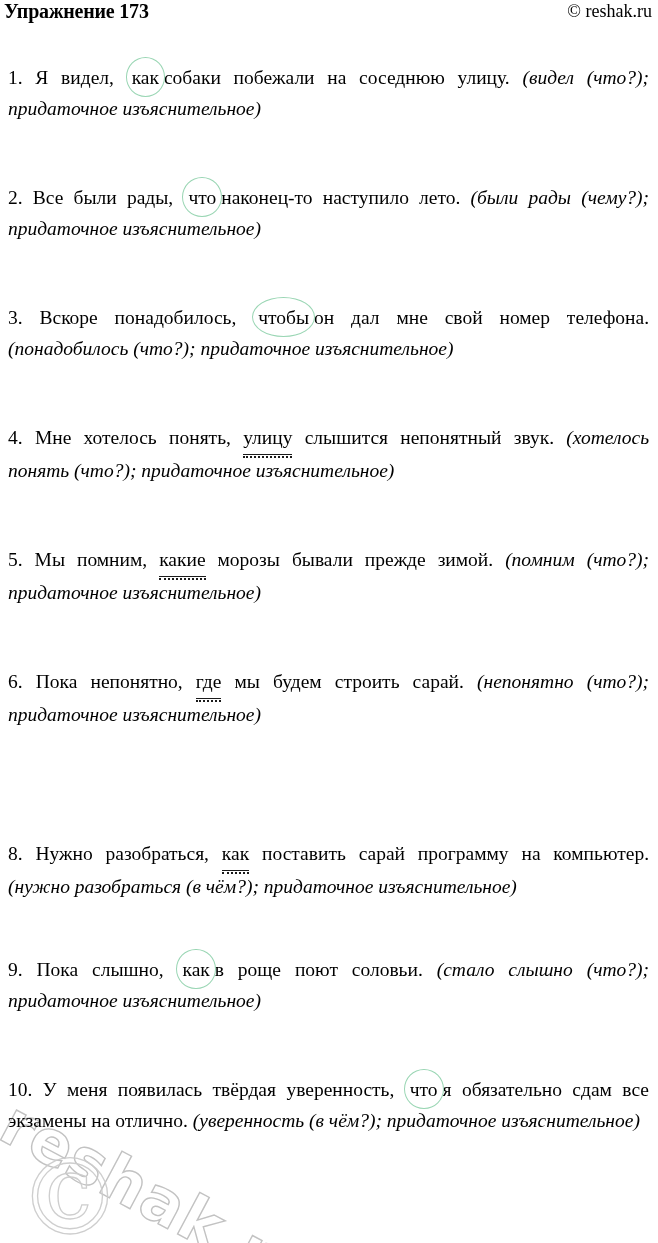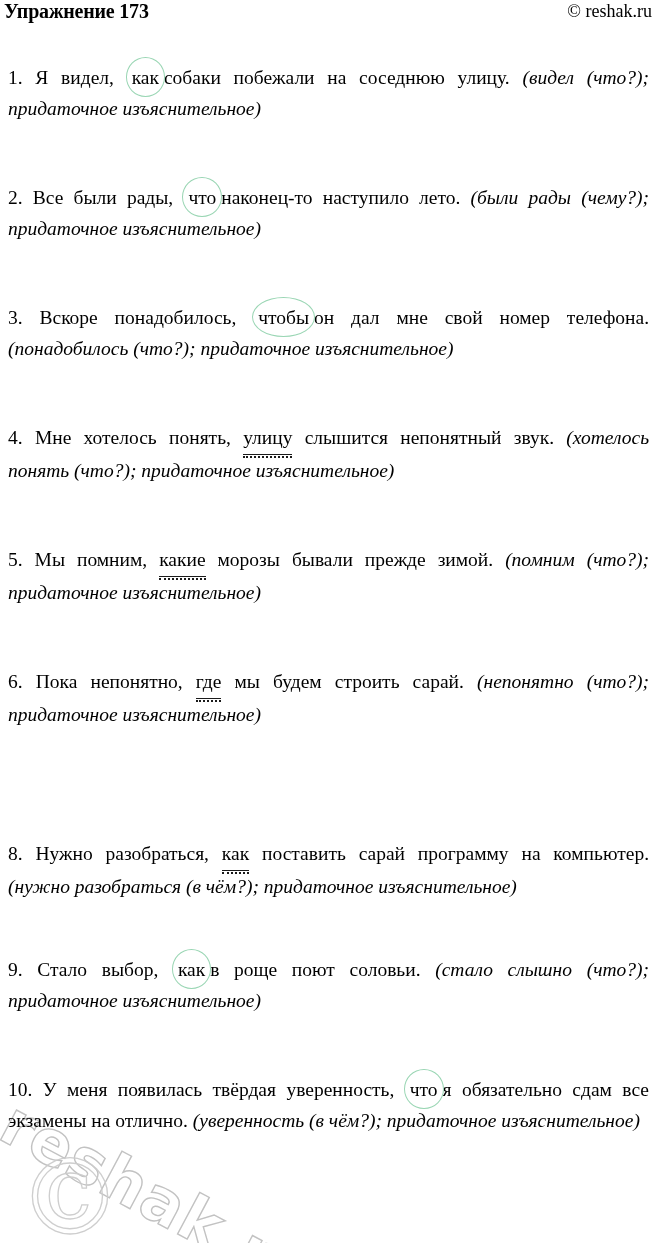--- a/index.html
+++ b/index.html
@@ -203,21 +203,21 @@
   <p class="item">
     <span>8.</span><span> Нужно разобраться,</span>
     <span class="dashunder">как</span>
     <span>поставить сарай программу на компьютер.</span>
     <span class="ital">(нужно разобраться (в чём?); придаточное изъяснительное)</span>
   </p>
 
   <div class="gap-m"></div>
 
   <p class="item">
-    <span>9.</span><span> Стало выбор,</span>
+    <span>9.</span><span> Пока слышно,</span>
     <span class="circled">как</span><span>в роще поют соловьи.</span>
     <span class="ital">(стало слышно (что?); придаточное изъяснительное)</span>
   </p>
 
   <div class="gap-l"></div>
 
   <p class="item">
     <span>10.</span><span> У меня появилась твёрдая уверенность,</span>
     <span class="circled">что</span><span>я обязательно сдам все экзамены на отлично.</span>
     <span class="ital">(уверенность (в чём?); придаточное изъяснительное)</span>

